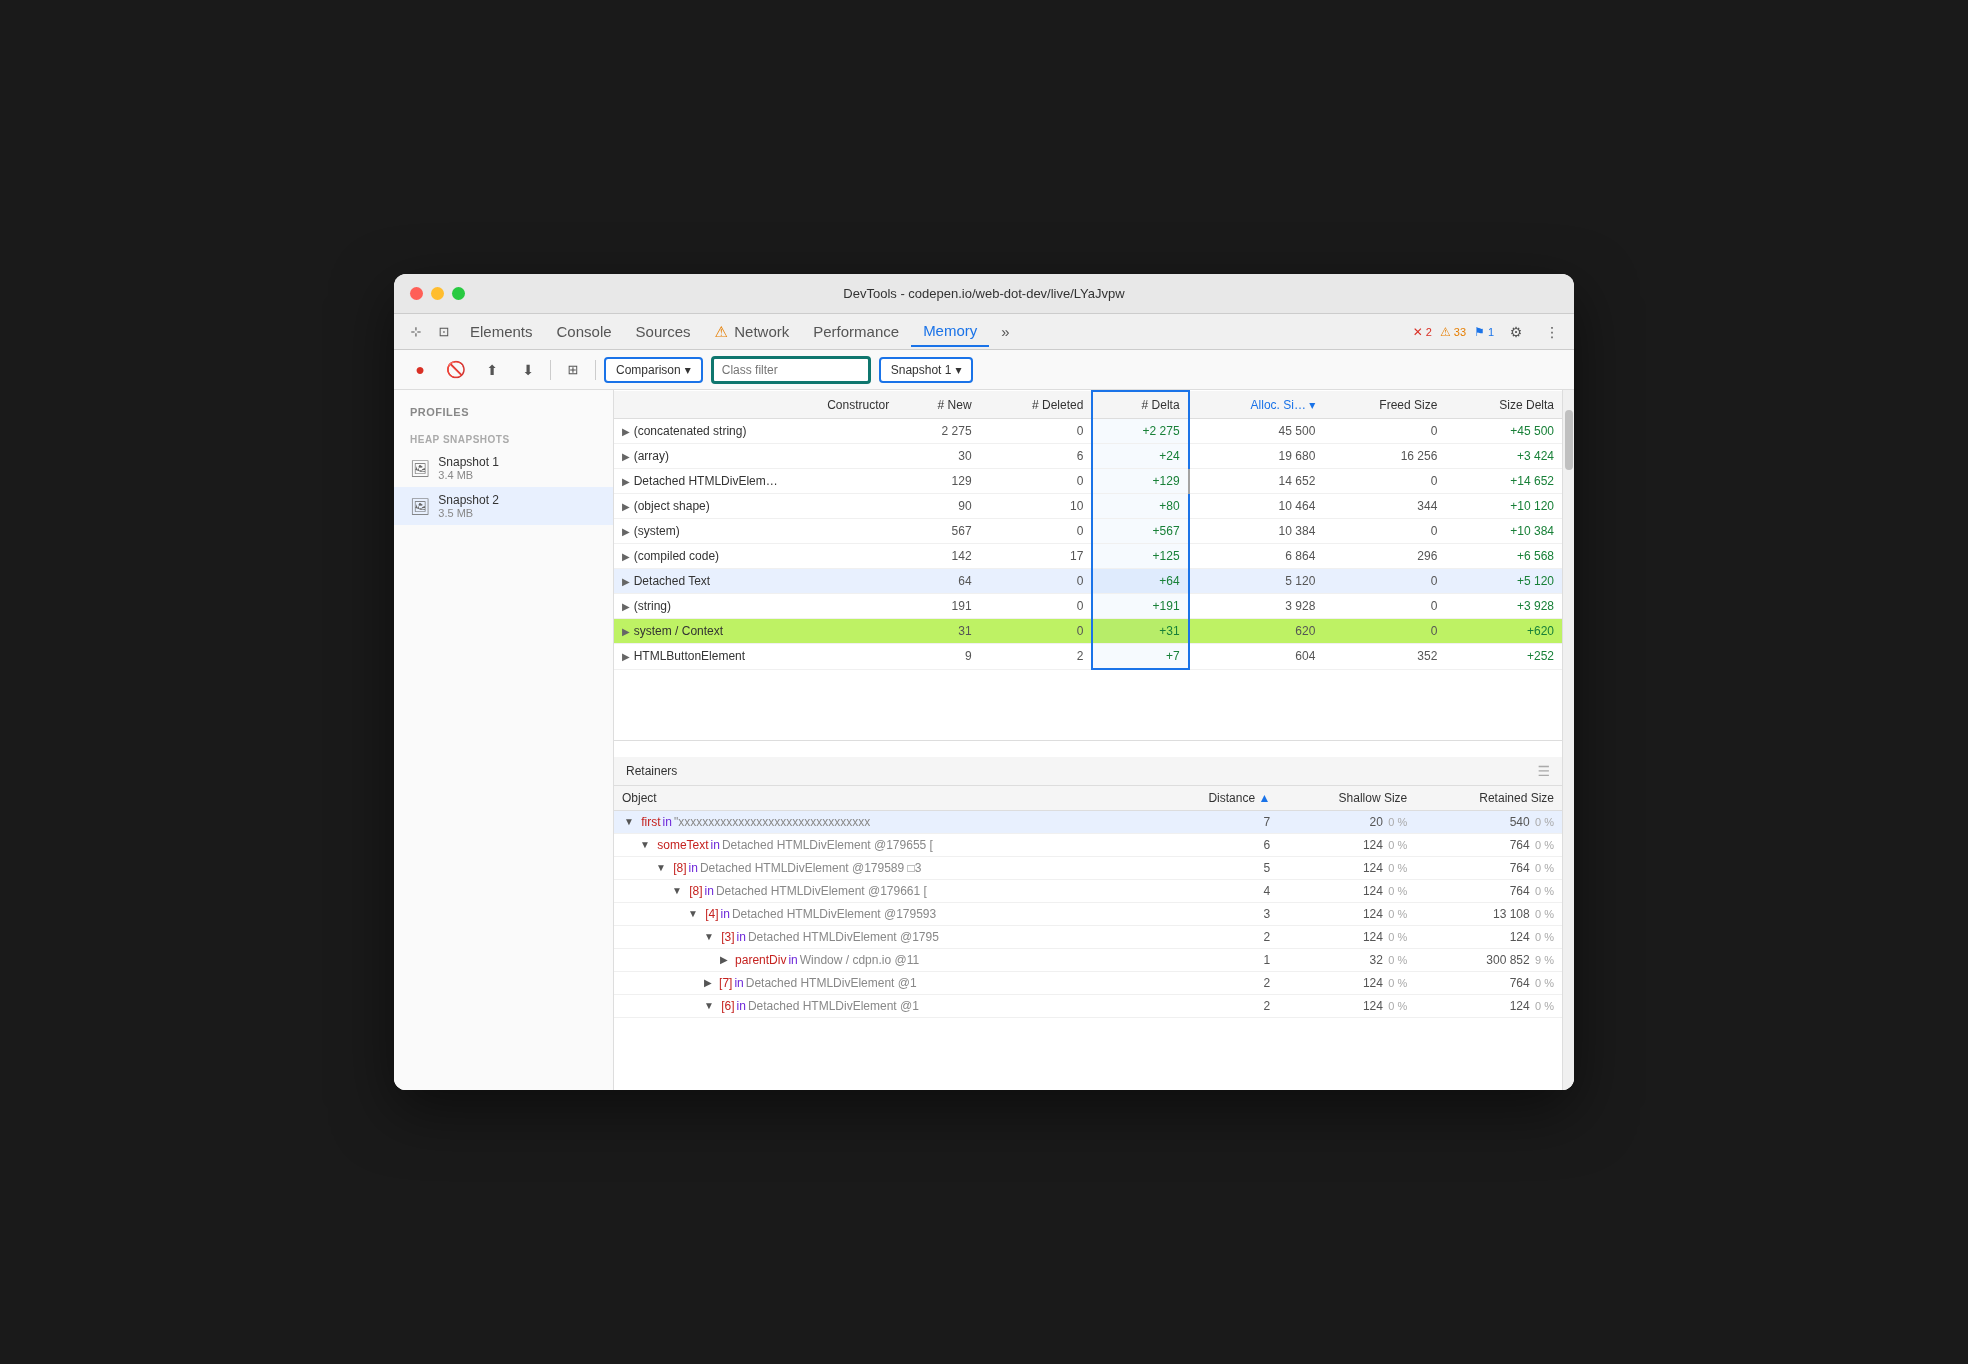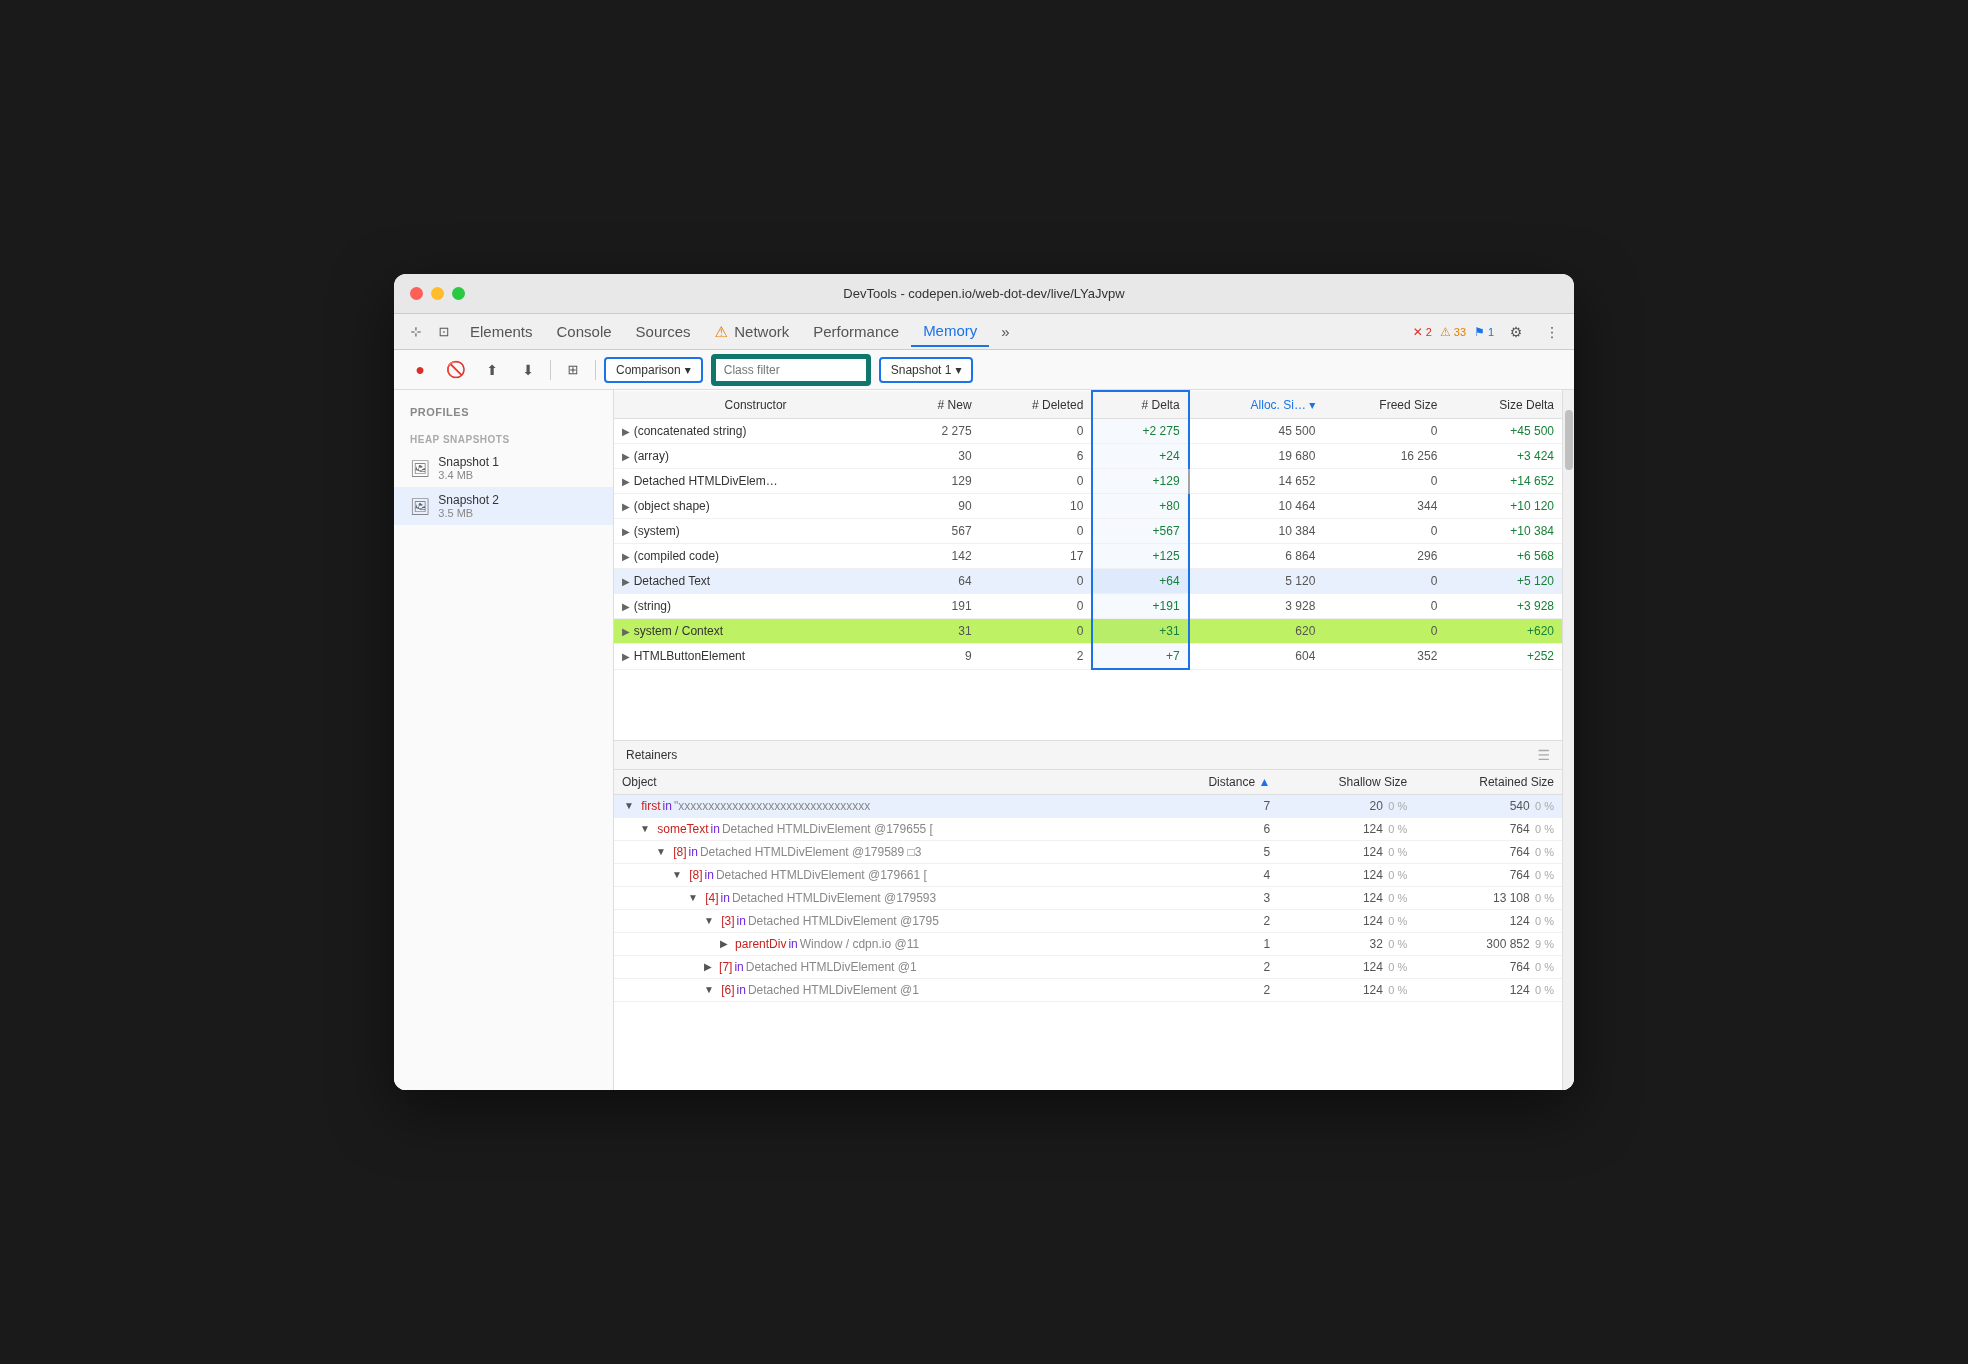--- a/index.html
+++ b/index.html
@@ -123,21 +123,21 @@
       background: #fff;
       font-size: 12px;
       cursor: pointer;
       color: #333;
       font-weight: 500;
     }
     .filter-input {
       flex: 1;
       max-width: 160px;
       padding: 4px 8px;
-      border: 5px solid #0f766e;
+      border: 3px solid #0f766e;
       border-radius: 4px;
       font-size: 12px;
       color: #4d7c0f;
       background: #fff;
     }
     
     .main-area {
       display: flex;
       height: 700px;
     }
@@ -206,21 +206,21 @@
     }
     table.main-table {
       width: 100%;
       border-collapse: collapse;
       font-size: 12px;
     }
     table.main-table thead th {
       background: #f5f5f5;
       border-bottom: 1px solid #ddd;
       padding: 6px 8px;
-      text-align: center;
+      text-align: right;
       font-weight: 500;
       color: #333;
       position: sticky;
       top: 0;
       white-space: nowrap;
       cursor: pointer;
     }
     table.main-table thead th.num { text-align: right; }
     table.main-table thead th.sorted { color: #1a73e8; margin-left: 25px; }
     table.main-table tbody td {
@@ -259,20 +259,21 @@
     .retainers-header {
       display: flex;
       align-items: center;
       justify-content: space-between;
       padding: 6px 12px;
       background: #f5f5f5;
       border-bottom: 1px solid #ddd;
       font-size: 12px;
       font-weight: 500;
       color: #333;
+      margin-top: 16px;
     }
     .retainers-scrollbar-icon {
       color: #aaa;
       font-size: 14px;
     }
     table.ret-table {
       width: 100%;
       border-collapse: collapse;
       font-size: 12px;
     }

